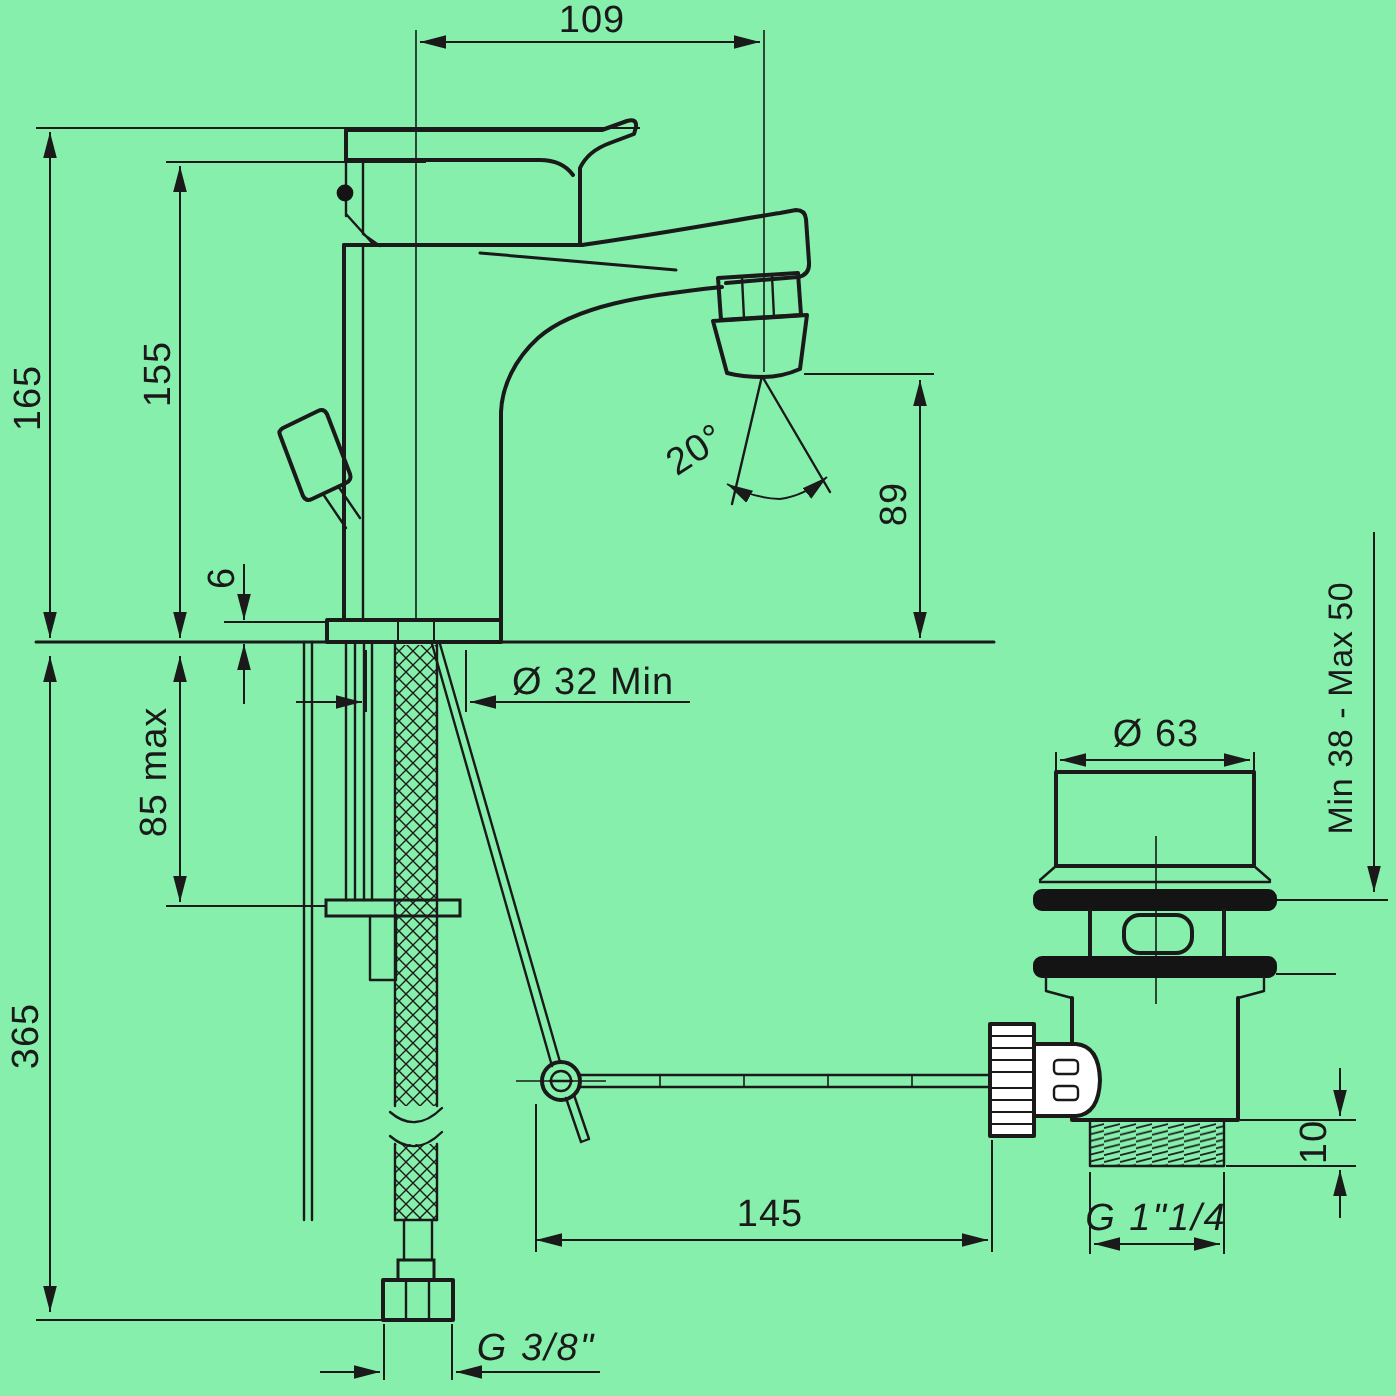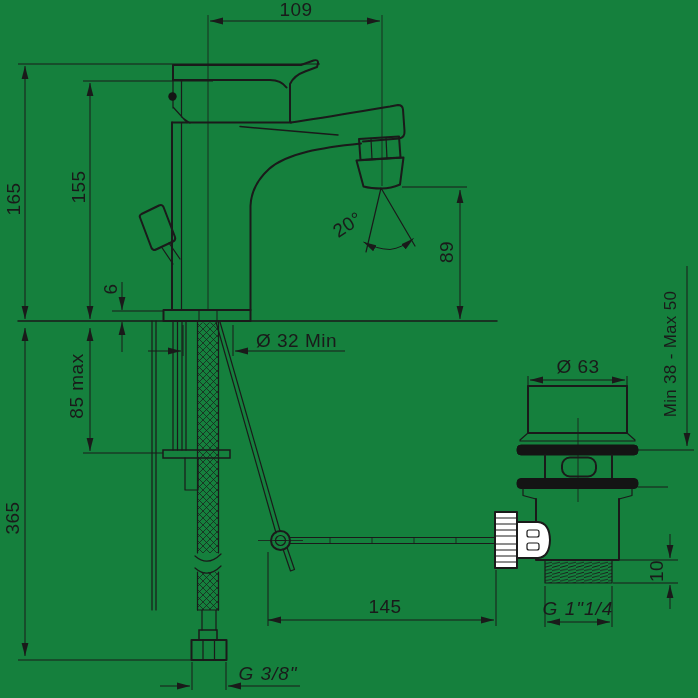--- a/index.html
+++ b/index.html
@@ -1,16 +1,16 @@
 <!DOCTYPE html>
 <html><head>
 <meta charset="utf-8">
 <style>
   html,body{margin:0;padding:0;background:#ffffff;}
-  .canvas{width:698px;height:698px;background:#15803d;position:relative;overflow:hidden;}
+  .canvas{width:698px;height:698px;background:#86efac;position:relative;overflow:hidden;}
   svg{display:block;}
   text{font-family:"Liberation Sans","DejaVu Sans",sans-serif;fill:#1a1a1a;}
   .dimtxt{font-size:19px;letter-spacing:0.5px;}
   .dimtxt-sm{font-size:17px;letter-spacing:0.3px;}
   .thread{font-size:19px;font-style:italic;letter-spacing:1px;}
   .obj{stroke:#1a1a1a;stroke-width:2;fill:none;stroke-linecap:round;stroke-linejoin:round;}
   .obj15{stroke:#1a1a1a;stroke-width:1.5;fill:none;stroke-linecap:round;}
   .obj12{stroke:#1a1a1a;stroke-width:1.2;fill:none;stroke-linecap:round;}
   .thin{stroke:#1a1a1a;stroke-width:1;fill:none;}
   .hair{stroke:#1a1a1a;stroke-width:0.8;fill:none;}

